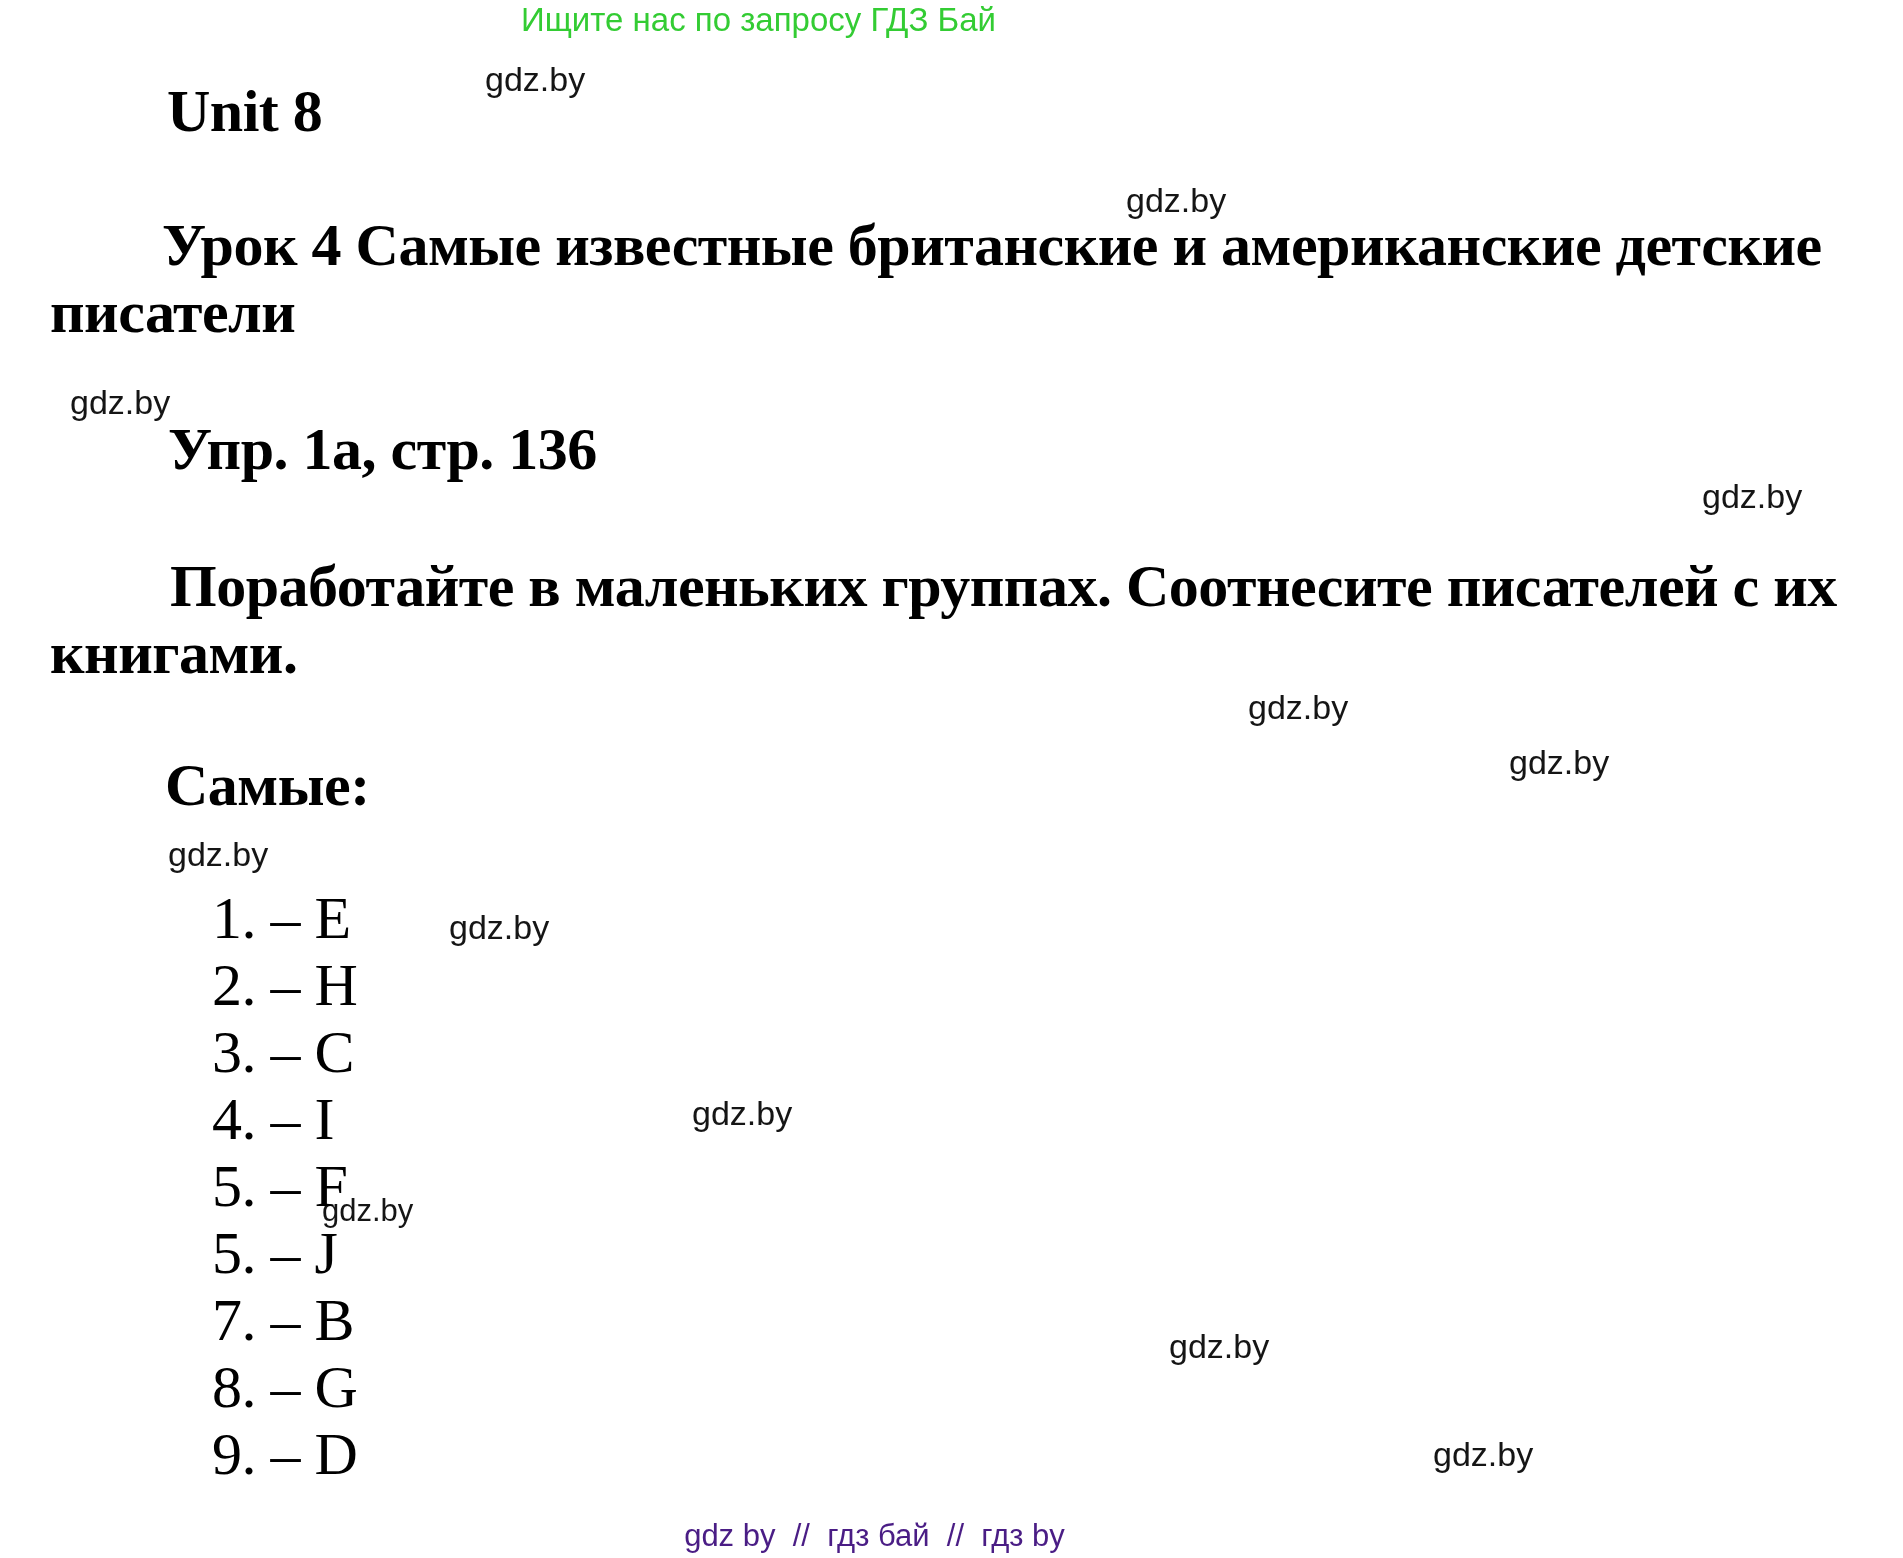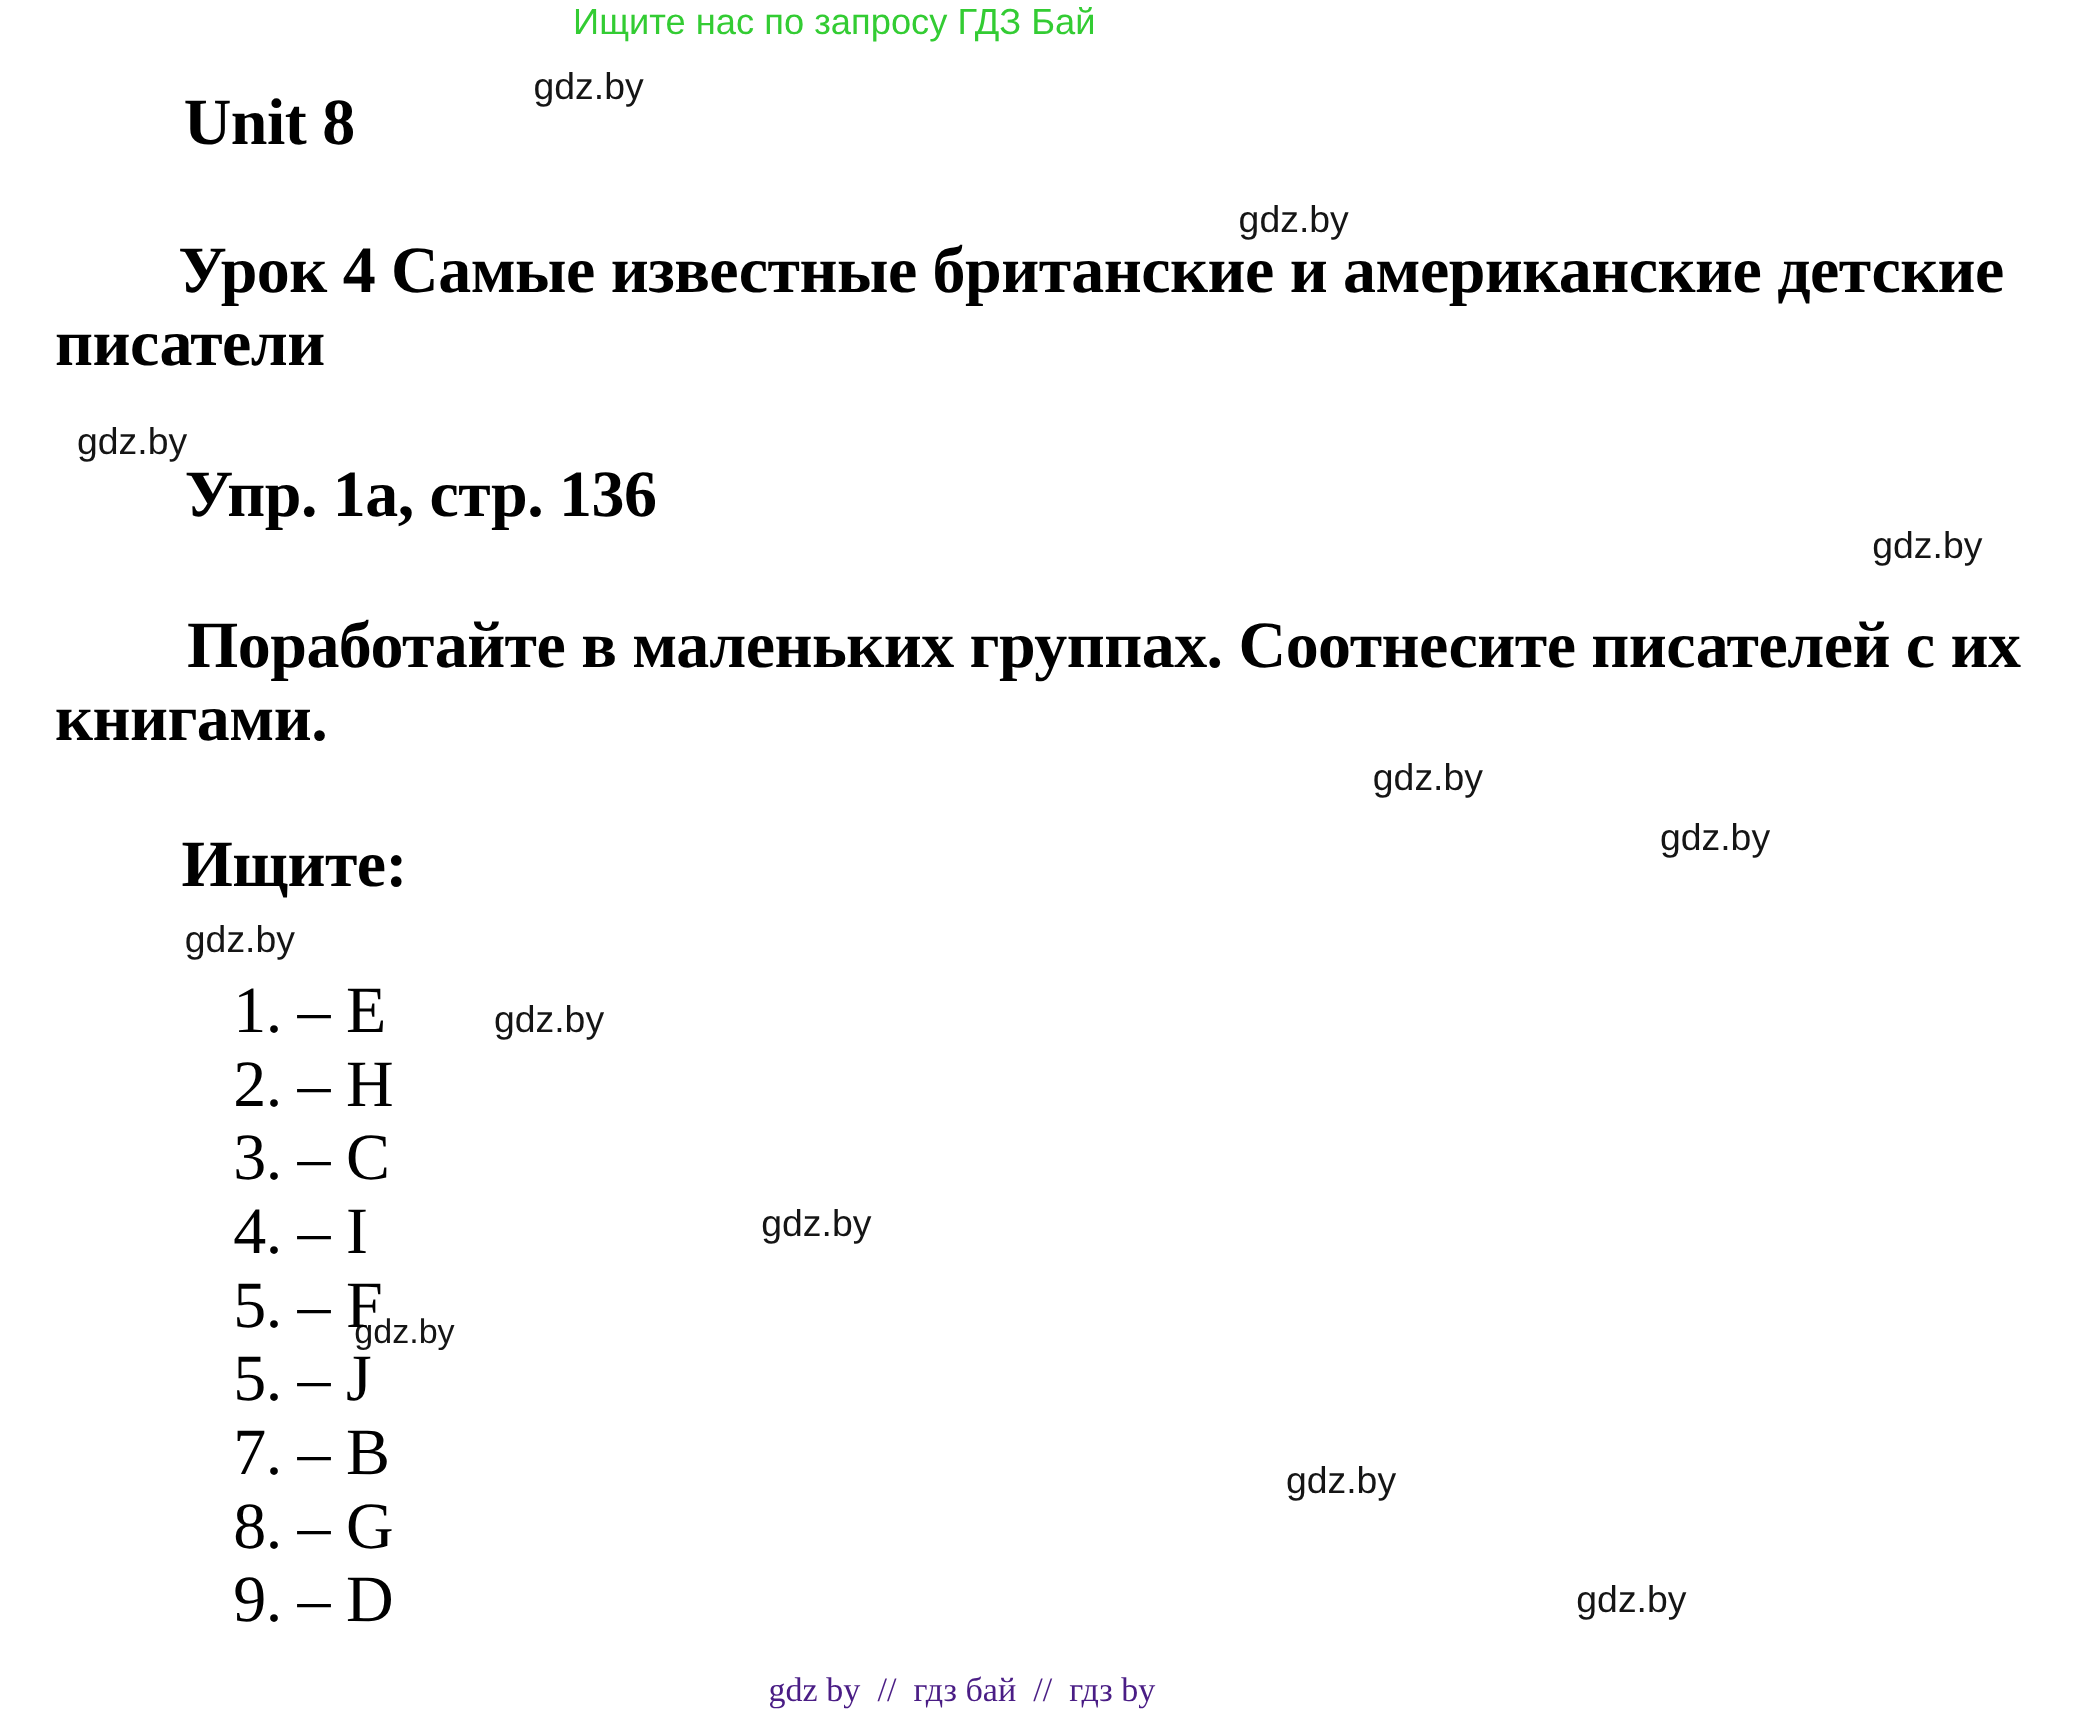--- a/index.html
+++ b/index.html
@@ -58,21 +58,21 @@
   .wm7{left:168px;top:834px;}
   .wm8{left:449px;top:907px;}
   .wm9{left:692px;top:1093px;}
   .wm10{left:322px;top:1191px;font-size:31px;}
   .wm11{left:1169px;top:1326px;}
   .wm12{left:1433px;top:1434px;}
   
   .footer{
     left:0;top:1517px;width:1749px;
     text-align:center;
-    font-family:Liberation Serif, serif;
+    font-family:Liberation Sans, sans-serif;
     font-size:31px;line-height:38px;
     color:#4a1d85;
     white-space:pre;
   }
 </style>
 </head>
 <body>
 
 <div class="abs banner">Ищите нас по запросу ГДЗ Бай</div>
 
@@ -96,21 +96,21 @@
   <div class="line">писатели</div>
 </div>
 
 <div class="abs h-serif exercise-heading">Упр. 1а, стр. 136</div>
 
 <div class="abs h-serif para task-paragraph">
   <div class="line indent">Поработайте в маленьких группах. Соотнесите писателей с их</div>
   <div class="line">книгами.</div>
 </div>
 
-<div class="abs h-serif answers-heading">Ищите:</div>
+<div class="abs h-serif answers-heading">Самые:</div>
 
 <div class="abs answers-list">
   <div class="answer-row">1. – E</div>
   <div class="answer-row">2. – H</div>
   <div class="answer-row">3. – C</div>
   <div class="answer-row">4. – I</div>
   <div class="answer-row">5. – F</div>
   <div class="answer-row">5. – J</div>
   <div class="answer-row">7. – B</div>
   <div class="answer-row">8. – G</div>

